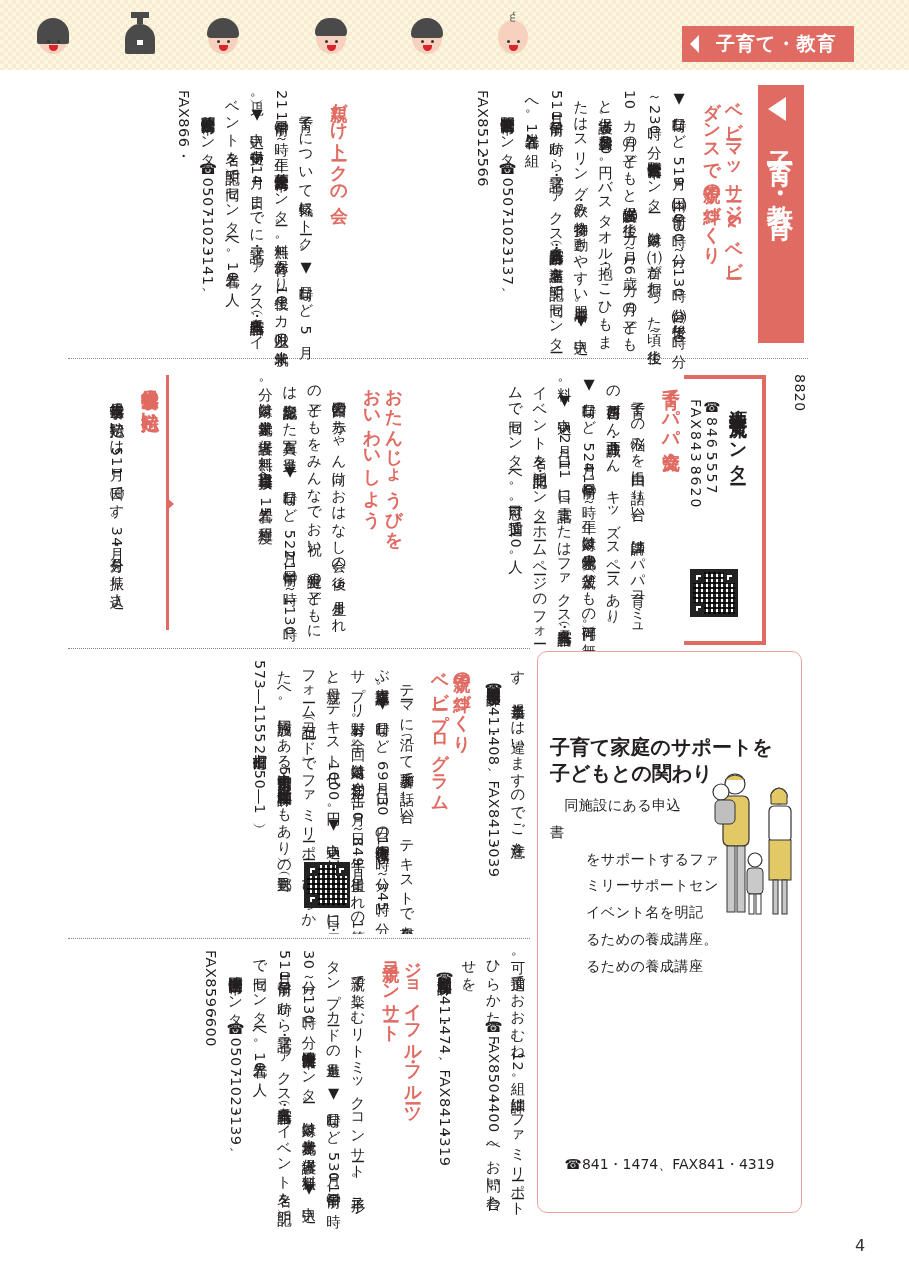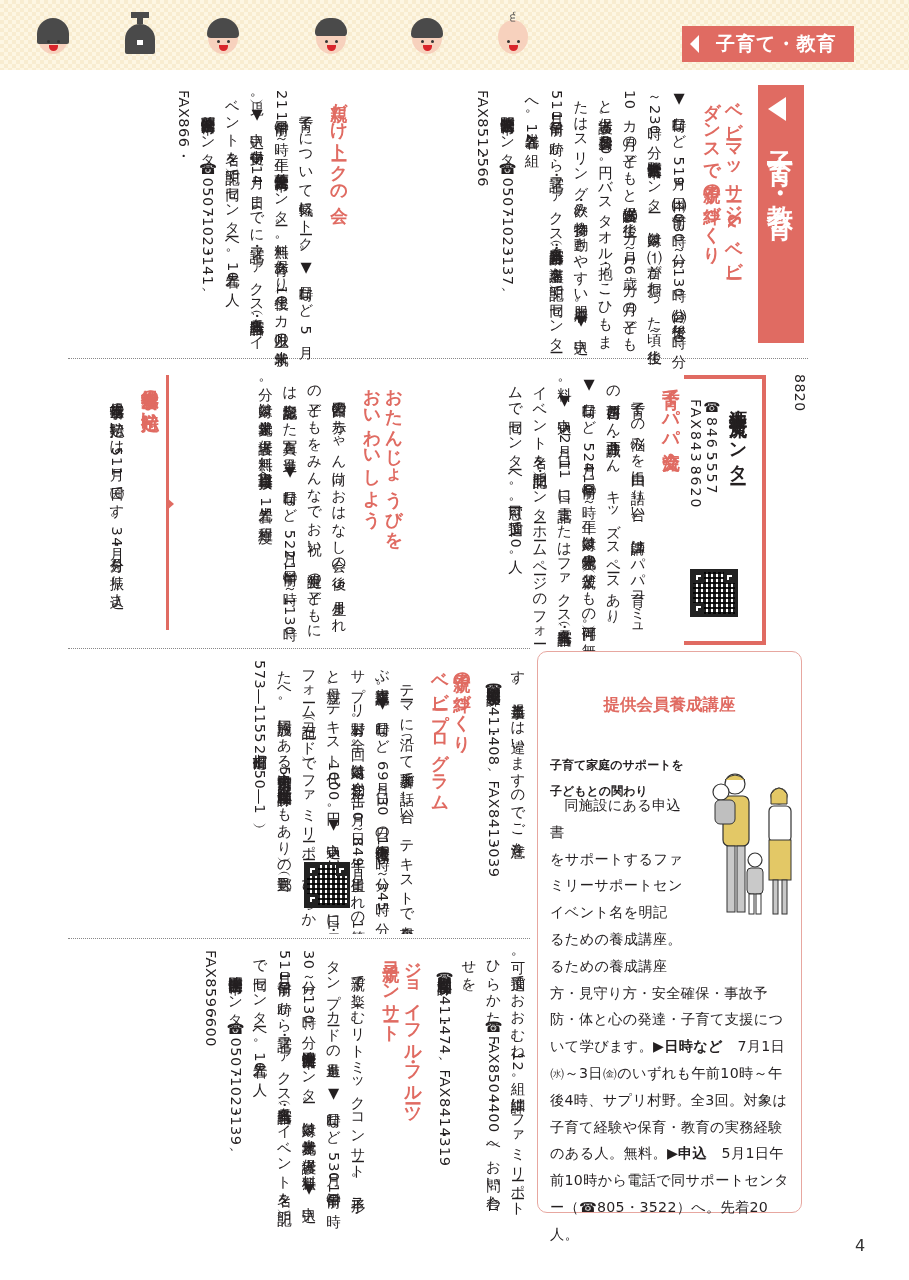--- a/index.html
+++ b/index.html
@@ -46,24 +46,24 @@
   .qr .fp { position: absolute; width: 11px; height: 11px; border: 3px solid #222; background: #fff; }
   .qr .fp::after { content: ""; position: absolute; left: 2px; top: 2px; width: 3px; height: 3px; background: #222; }
 
   .arrow-line { position: absolute; width: 3px; background: #e06b62; }
   .arrow-line .tri { position: absolute; left: -2px; width: 0; height: 0;
     border-top: 7px solid transparent; border-bottom: 7px solid transparent; border-left: 8px solid #e06b62; }
 
   .fs-box { position: absolute; left: 537px; top: 651px; width: 265px; height: 562px; border: 1.5px solid #e7a7a0; border-radius: 10px; background: #fff; }
   .fs-title1 { position: absolute; left: 0; top: 12px; width: 100%; text-align: center; color: #e06b62; font-weight: bold; font-size: 16.5px; }
   .fs-title2 { position: absolute; left: 0; top: 42px; width: 100%; text-align: center; color: #e06b62; font-weight: bold; font-size: 16.5px; }
-  .fs-lead { position: absolute; left: 12px; top: 100px; font-weight: bold; font-size: 12px; line-height: 26px; }
+  .fs-lead { position: absolute; left: 12px; top: 82px; font-weight: bold; font-size: 20px; line-height: 26px; }
   .fs-body { position: absolute; left: 12px; top: 140px; width: 245px; font-size: 14.2px; line-height: 26.8px; letter-spacing: 0.3px; }
   .fs-body .narrow { width: 145px; text-indent: 1em; }
-  .fs-body .narrow2 { width: 145px; }
+  .fs-body .narrow2 { width: 145px; margin-left: 36px; }
   .fs-body .b { font-weight: bold; }
   .fs-contact { position: absolute; left: 0; top: 500px; width: 100%; text-align: center; font-size: 14px; line-height: 24px; }
 
   .illus { position: absolute; left: 707px; top: 770px; width: 90px; height: 160px; }
 
   .footer { position: absolute; left: 692px; top: 1312px; font-size: 11.5px; font-weight: bold; color: #333; }
   .pageno { position: absolute; left: 855px; top: 1236px; font-size: 16px; color: #333; }
 </style>
 </head>
 <body>
@@ -192,34 +192,33 @@
   <div>可。抽選でおおむね12組。詳細はファミリーポートひらかた（☎・FAX850・4400）へお問い合わせを。</div>
   <div class="p">問私立保育幼稚園課☎841・1474、FAX841・4319</div>
   <div class="title" style="margin-right:8px">
     <span>ジョイフル・フルーツ</span><br><span>親子コンサート</span>
   </div>
   <div class="p">親子で楽しむリトミックコンサート。手形スタンプカードの進呈も。▼日時など　5月30日㈯午前10時30分～11時30分、津田生涯学習市民センター。対象は未就学児と保護者。無料。▼申込　5月1日午前10時から電話・ファクス（氏名・電話番号、イベント名を明記）で同センターへ。先着10人。</div>
   <div class="p">問津田生涯学習市民センター☎050・7102・3139、FAX859・6600</div>
 </div>
 
 <div class="fs-box">
-  <div class="fs-title2">提供会員養成講座</div>
   <div class="fs-lead">
     <span>子育て家庭のサポートを</span><br><span>子どもとの関わり</span>
   </div>
   <div class="fs-body">
     <div class="narrow">同施設にある申込書</div>
     <div class="narrow2">をサポートするファ</div>
     <div class="narrow2">ミリーサポートセン</div>
     <div class="narrow2">イベント名を明記</div>
     <div class="narrow2">るための養成講座。</div>
     <div class="narrow2">るための養成講座</div>
-    <div><span>方・見守り方・安全確保・事故予防・体と心の発達・子育て支援について学びます。</span><span class="b">▶日時など</span><span>　7月1日㈬～3日㈮のいずれも午前10時～午後4時、サプリ村野。全3回。対象は子育て経験や保育・教育の実務経験のある人。無料。</span><span class="b">▶申込</span><span>　5月1日午前10時から電話で同サポートセンター（☎805・3522）へ。先着20人。</span></div>
   </div>
   <div class="fs-contact">
+    <div>☎841・1474、FAX841・4319</div>
   </div>
 </div>
 
 <svg class="illus" viewBox="0 0 90 160">
   <circle cx="28" cy="14" r="10" fill="#fff" stroke="#333" stroke-width="1.2"></circle>
   <path d="M18 10 Q28 0 38 10" fill="#e3c866" stroke="#333" stroke-width="1"></path>
   <rect x="16" y="26" width="26" height="50" rx="6" fill="#e3c866" stroke="#333" stroke-width="1.2"></rect>
   <circle cx="14" cy="22" r="8" fill="#fff" stroke="#333" stroke-width="1.2"></circle>
   <rect x="8" y="30" width="20" height="24" rx="5" fill="#bfbfbf" stroke="#333" stroke-width="1"></rect>
   <rect x="20" y="76" width="8" height="66" fill="#c9c9c9" stroke="#333" stroke-width="1"></rect>

